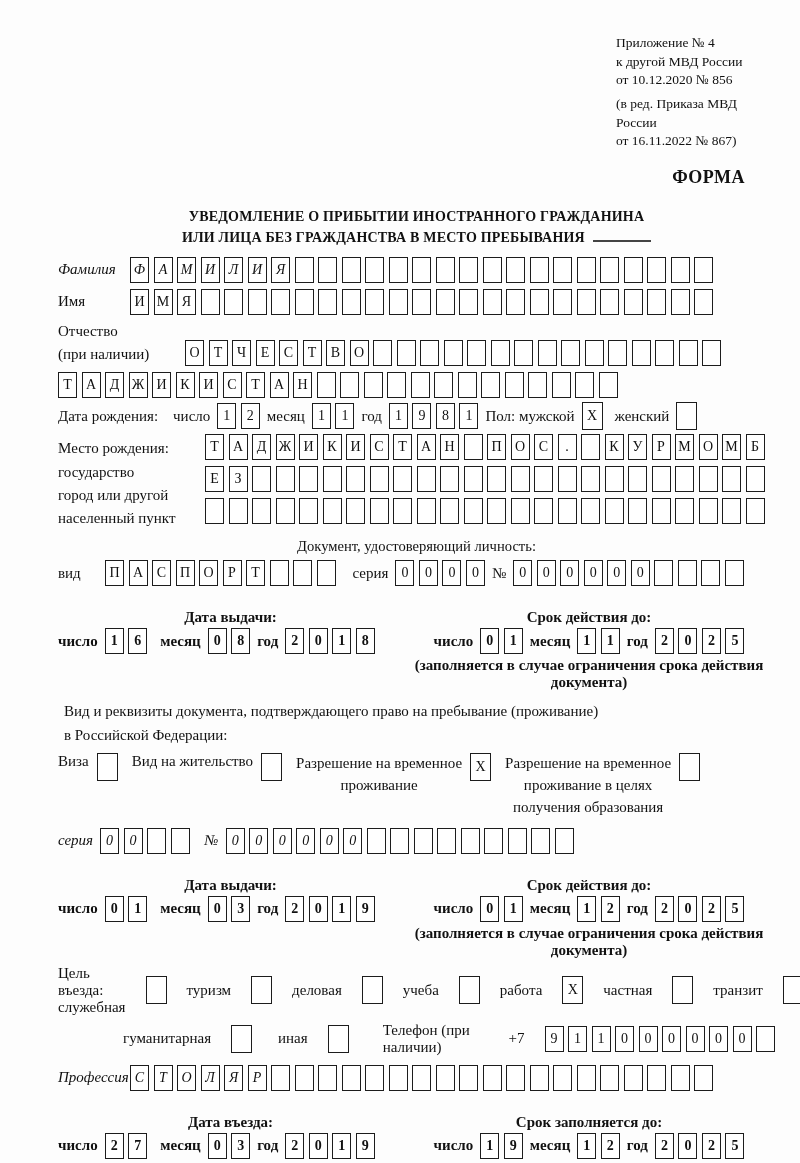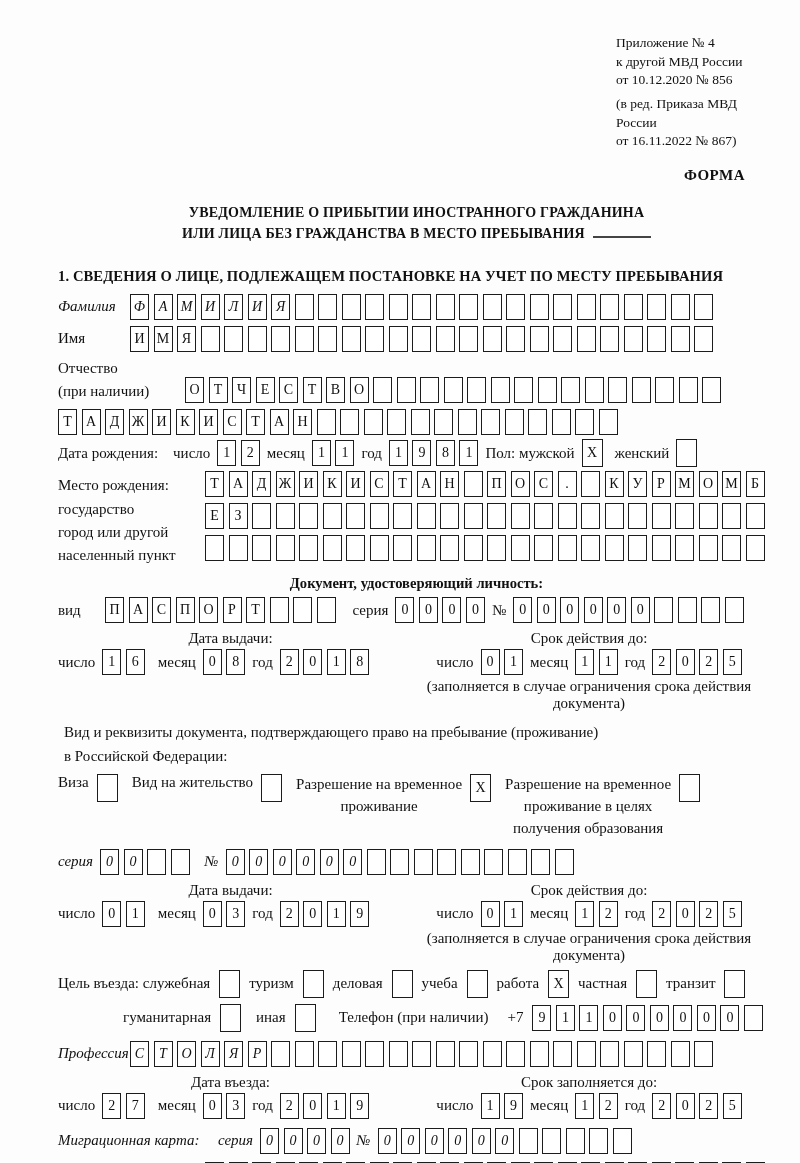--- a/index.html
+++ b/index.html
@@ -5,21 +5,21 @@
   html,body{margin:0;padding:0;background:#ffffff;}
   .page{
     width:800px;height:1163px;box-sizing:border-box;overflow:hidden;
     background:#fdfdfd;color:#111;
     font-family:"Liberation Serif","DejaVu Serif",serif;
     padding:34px 25px 0 58px;position:relative;
   }
   
   .hdr-block{margin-left:558px;font-size:13.5px;line-height:1.38;}
   .hdr-block .gap{margin-top:5px;}
-  .forma{font-weight:bold;font-size:15px;text-align:right;padding-right:30px;margin-top:16px;letter-spacing:.5px;}
+  .forma{font-weight:bold;font-size:18px;text-align:right;padding-right:30px;margin-top:16px;letter-spacing:.5px;}
   
   .title{ text-align:center;font-weight:bold;font-size:14px;line-height:1.5;margin-top:18px;letter-spacing:.2px;}
   .blank{display:inline-block;width:58px;border-bottom:2px solid #444;margin-left:8px;vertical-align:baseline;}
   .sec-heading{font-weight:bold;font-size:14.6px;margin-top:24px;letter-spacing:.1px;}
   
   .f-row{display:flex;align-items:center;margin-top:4px;min-height:28px;font-size:15px;}
   .f-row.top{align-items:flex-end;}
   .f-label{flex:none;}
   .lbl-col{flex:none;line-height:1.55;}
   .boxes{display:flex;gap:4.5px;flex:none;}
@@ -27,35 +27,35 @@
     display:inline-flex;width:17px;height:24px;flex:none;
     border:1.5px solid #1c1c1c;background:#fff;
     align-items:center;justify-content:center;
     font-size:14px;font-family:"Liberation Serif","DejaVu Serif",serif;
   }
   .big .box{width:19px;height:26px;}
   .igroup{display:flex;align-items:center;gap:7px;}
   .w72{width:72px;} .w127{width:127px;} .w90{width:90px;} .w147{width:147px;} .w160{width:160px;}
   .mt8{margin-top:8px;font-style:italic;}
   .stack>.boxes{margin-bottom:6px;}
-  .center-bold{text-align:center;font-weight:bold;font-size:14.6px;margin-top:8px;}
+  .center-bold{text-align:center;font-weight:normal;font-size:14.6px;margin-top:8px;}
   
-  .dates{display:flex;margin-top:6px;font-size:15px;}
+  .dates{display:flex;margin-top:22px;font-size:15px;font-weight:bold;}
   .dates .col-l{width:345px;flex:none;}
   .dates .col-r{flex:1;}
   .dates .dhead{text-align:center;font-size:15px;margin-bottom:2px;}
   .drow{display:flex;align-items:center;gap:7px;}
   .dnote{font-size:15px;text-align:center;margin-top:3px;}
   .plain{font-size:15px;line-height:1.6;margin-top:8px;margin-left:6px;}
   
   .permit-row{display:flex;align-items:flex-start;margin-top:6px;font-size:15px;gap:14px;}
   .permit-row .pair{display:flex;align-items:flex-start;gap:8px;}
   .clabel{text-align:center;line-height:1.45;}
   
-  .purpose-row{display:flex;align-items:center;gap:9px;font-size:15px;margin-top:6px;flex-wrap:nowrap;}
+  .purpose-row{display:flex;align-items:center;gap:20px;font-size:15px;margin-top:6px;flex-wrap:nowrap;}
   .indent65{margin-left:65px;}
 </style>
 </head>
 <body>
 
 <div class="page">
 
   <div class="hdr-block">
     <div>Приложение № 4</div>
     <div>к другой МВД России</div>
@@ -65,21 +65,20 @@
   </div>
   <div class="forma">ФОРМА</div>
 
   <div class="title">
     <div>УВЕДОМЛЕНИЕ О ПРИБЫТИИ ИНОСТРАННОГО ГРАЖДАНИНА</div>
     <div>
       <span>ИЛИ ЛИЦА БЕЗ ГРАЖДАНСТВА В МЕСТО ПРЕБЫВАНИЯ</span><span class="blank"></span>
     </div>
   </div>
 
-  <div class="sec-heading">1. СВЕДЕНИЯ О ЛИЦЕ, ПОДЛЕЖАЩЕМ ПОСТАНОВКЕ НА УЧЕТ ПО МЕСТУ ПРЕБЫВАНИЯ</div>
 
   <div class="f-row mt8">
     <span class="f-label w72">Фамилия</span>
     <span class="boxes">
         <span class="box">Ф</span>
         <span class="box">А</span>
         <span class="box">М</span>
         <span class="box">И</span>
         <span class="box">Л</span>
         <span class="box">И</span>

